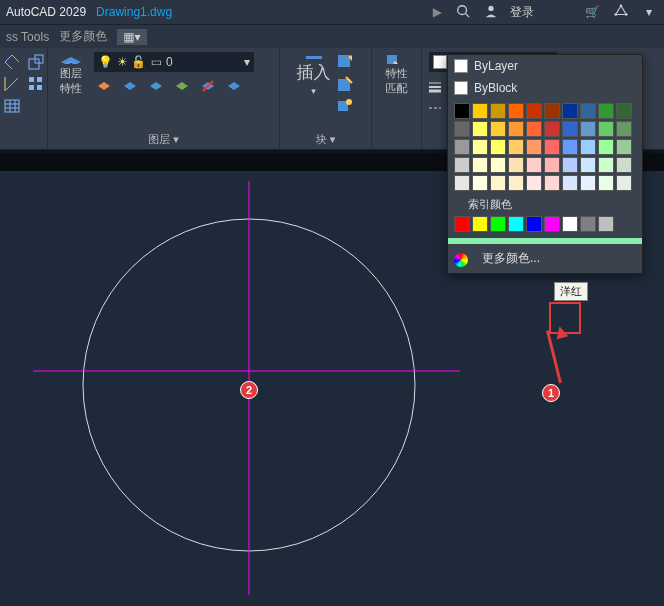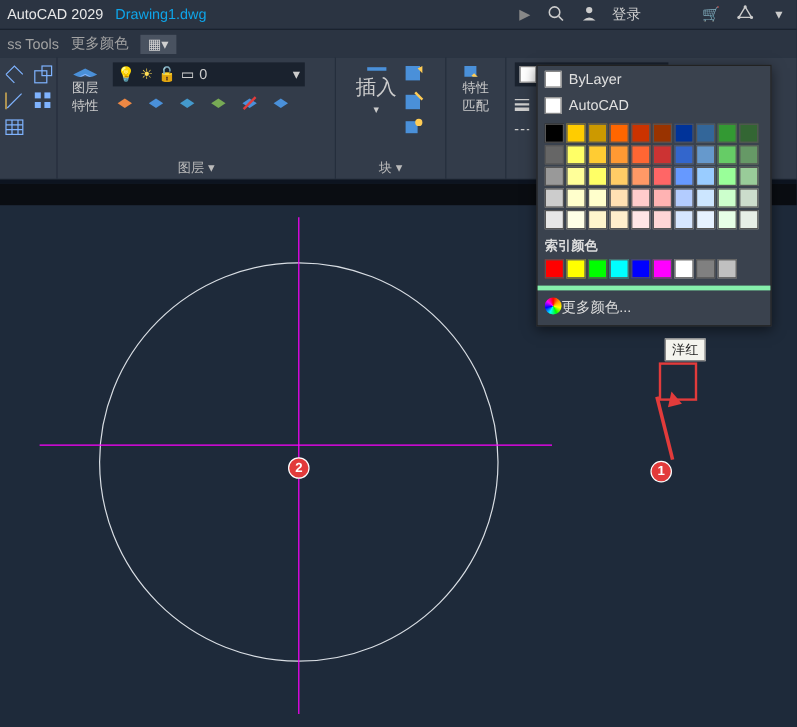--- a/index.html
+++ b/index.html
@@ -111,24 +111,24 @@
     color:#e0e0e0;
   }
   .swatch { width:14px;height:14px;border:1px solid #888; }
   .grid {
     display:grid;
     grid-template-columns: repeat(10, 16px);
     gap:2px;
     padding:4px 6px;
   }
   .gcell { width:16px;height:16px;border:1px solid #555; }
-  .indexlabel { padding:2px 6px; color:#ddd; font-size:11px;font-weight:bold; }
+  .indexlabel { padding:2px 20px; color:#ddd; font-size:11px; }
   .indexrow { display:flex; gap:2px; padding:2px 6px 6px 6px; }
   .icell { width:16px;height:16px;border:1px solid #555; }
-  .more { display:flex;align-items:flex-start;gap:0;padding:6px;border-top:4px solid #86efac;color:#ddd;}
+  .more { display:flex;align-items:flex-end;gap:14px;padding:6px;border-top:6px solid #86efac;color:#ddd;}
   .redbox {
     position:absolute;
     border:2px solid #e23b3b;
     pointer-events:none;
   }
   .tooltip {
     position:absolute;
     background:#f4f4ee;
     color:#222;
     border:1px solid #888;
@@ -382,21 +382,21 @@
   </svg>
 </div>
 
 <div class="colorpopup">
   <div class="row">
     <span class="swatch" style="background:#fff;"></span>
     <span>ByLayer</span>
   </div>
   <div class="row">
     <span class="swatch" style="background:#fff;"></span>
-    <span>AutoCAD</span>
+    <span>ByBlock</span>
   </div>
   <div class="grid" id="color-grid">
       <div class="gcell" style="background: rgb(0, 0, 0);"></div>
       <div class="gcell" style="background: rgb(255, 204, 0);"></div>
       <div class="gcell" style="background: rgb(204, 153, 0);"></div>
       <div class="gcell" style="background: rgb(255, 102, 0);"></div>
       <div class="gcell" style="background: rgb(204, 51, 0);"></div>
       <div class="gcell" style="background: rgb(153, 51, 0);"></div>
       <div class="gcell" style="background: rgb(0, 51, 153);"></div>
       <div class="gcell" style="background: rgb(51, 102, 153);"></div>

